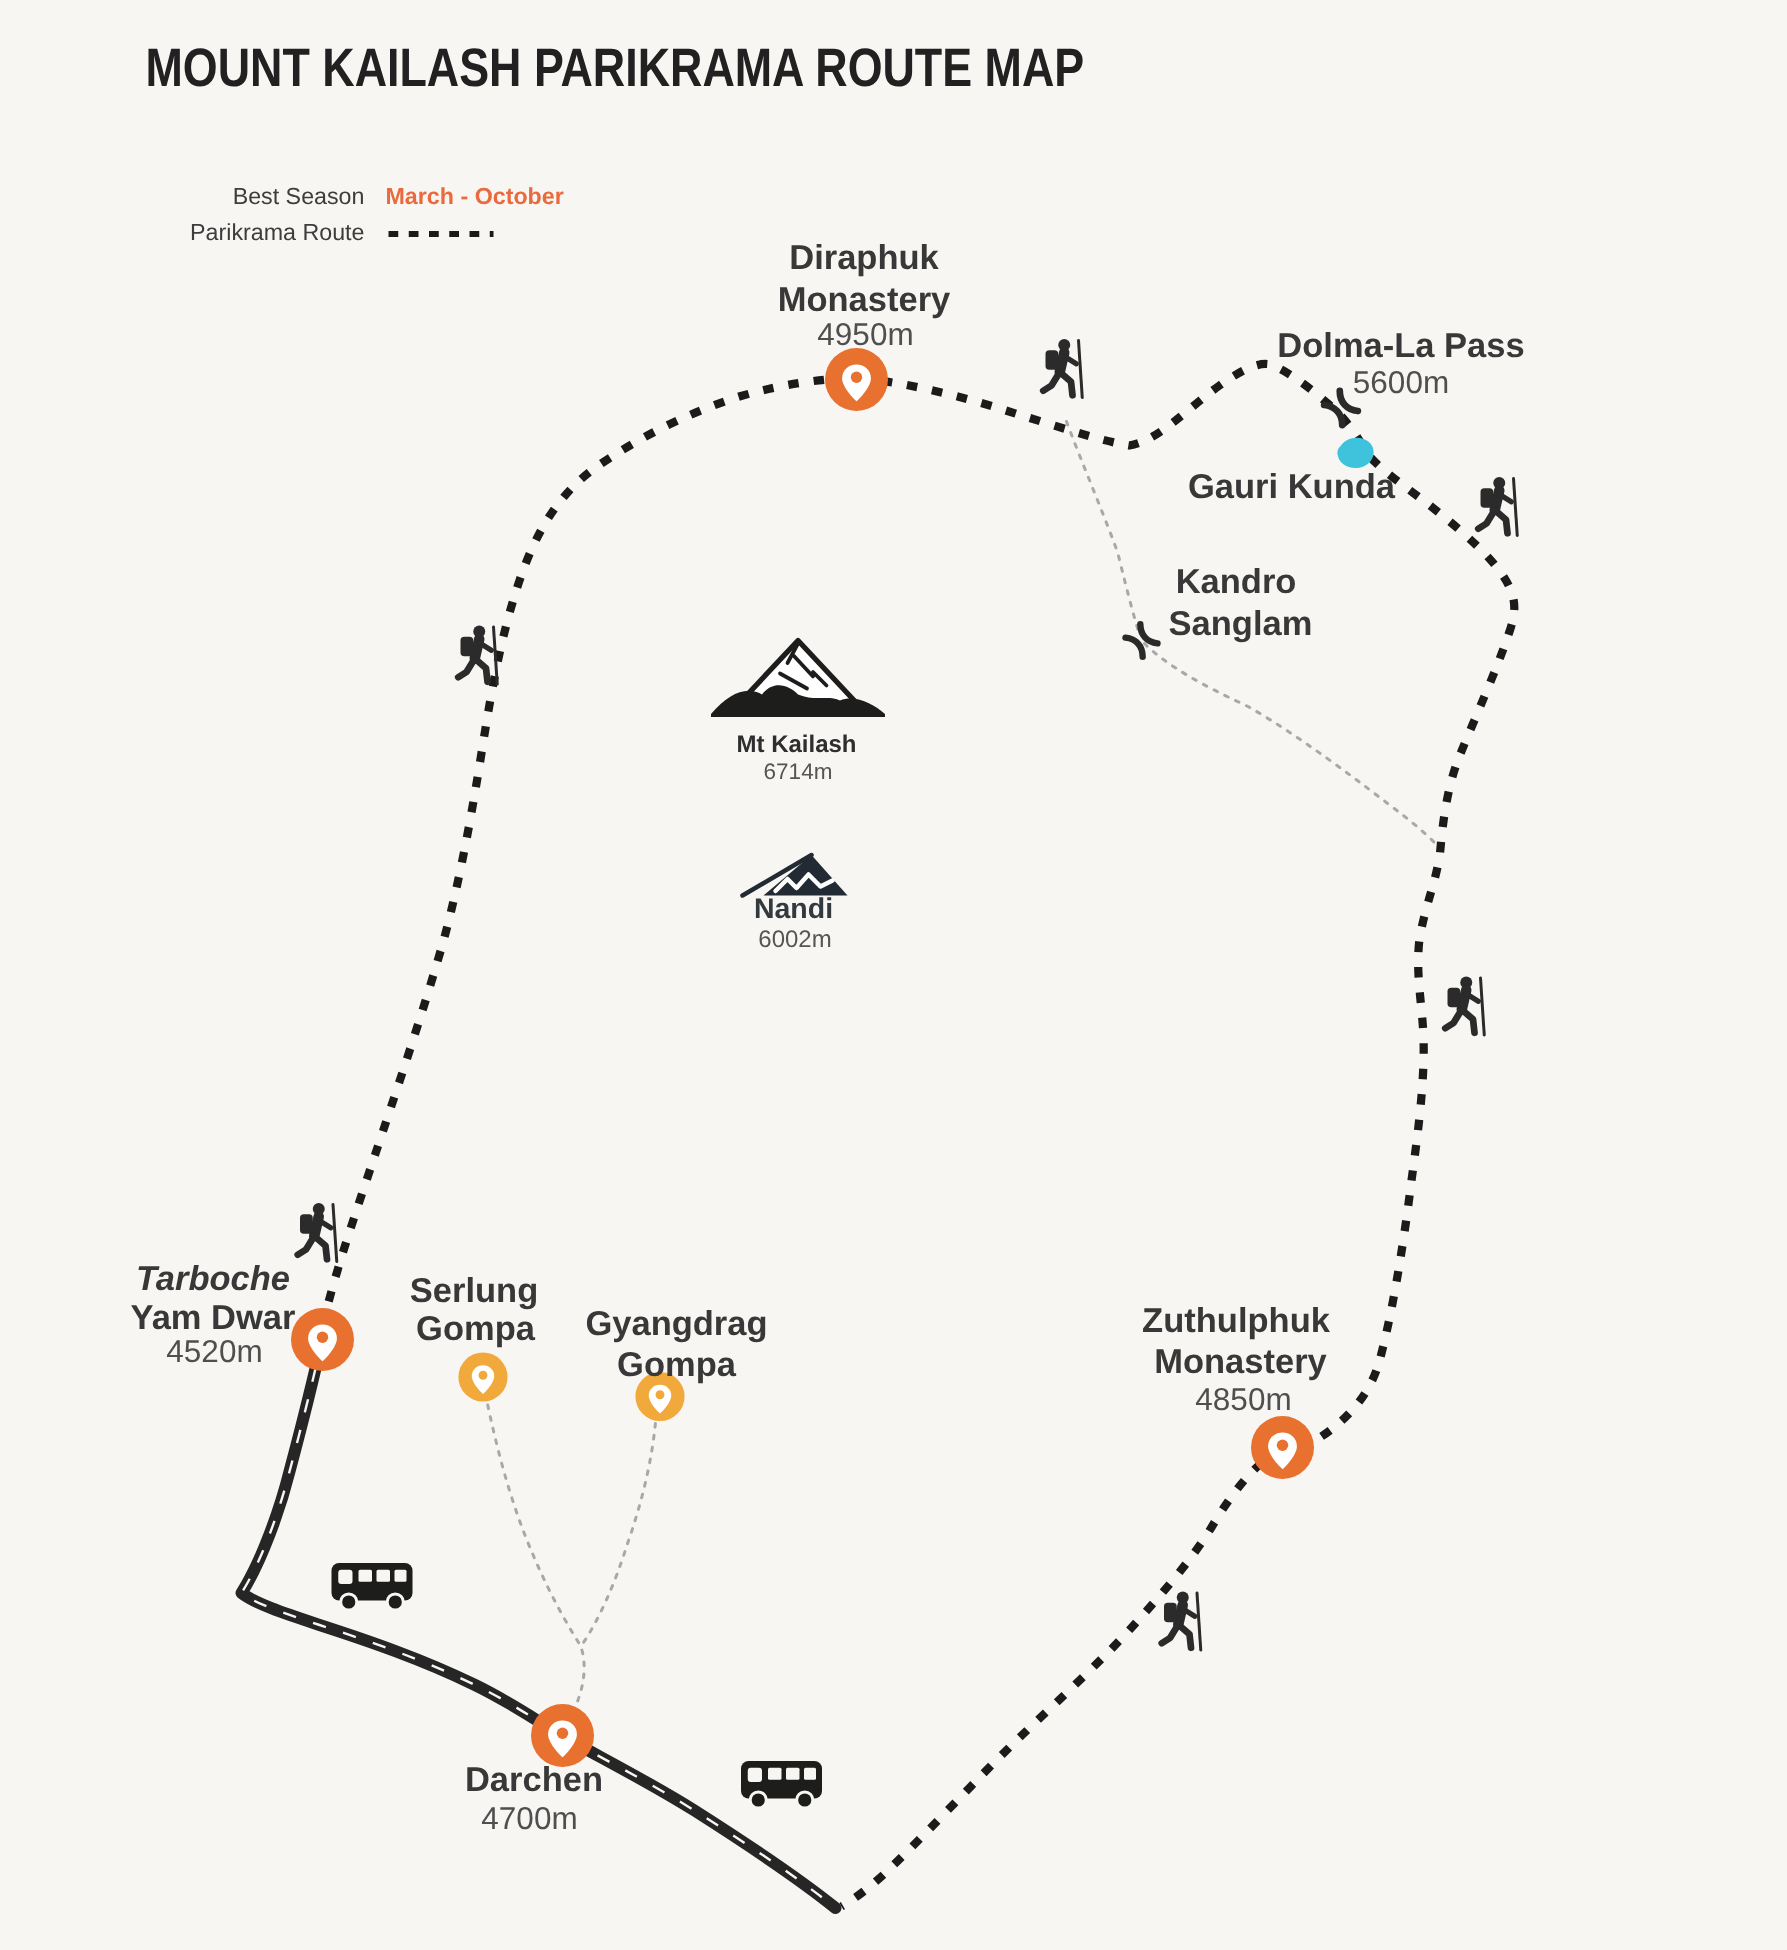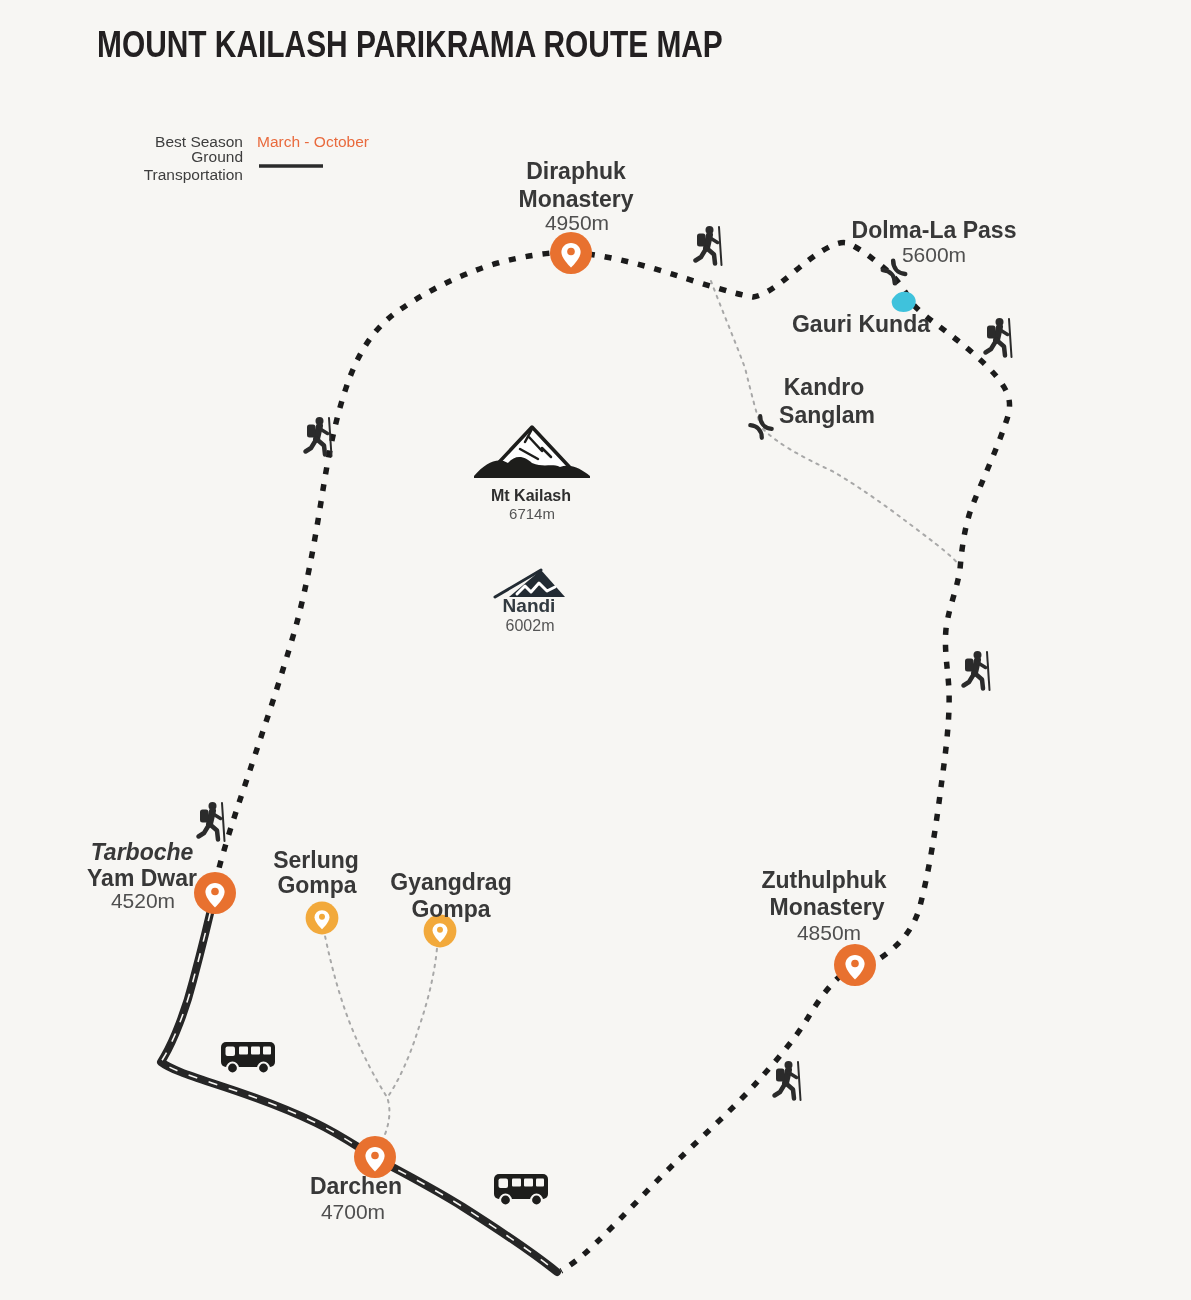--- a/index.html
+++ b/index.html
@@ -7,27 +7,27 @@
     width:1191px;height:1300px;position:relative;overflow:hidden;
     background:#F7F6F3;
     font-family:"Liberation Sans", sans-serif;
   }
   .title{
     position:absolute;left:97px;top:24px;margin:0;
     font-size:36px;font-weight:800;color:#232021;
     white-space:nowrap;letter-spacing:0px;
     transform:scaleX(0.83);transform-origin:left top;
   }
-  .legend{position:absolute;left:95px;top:130px;}
+  .legend{position:absolute;left:95px;top:120px;}
   .legend-row{display:flex;align-items:center;height:24px;}
   .legend-label{
     width:148px;text-align:right;padding-right:8px;
     font-size:15.5px;color:#3d3d3d;
   }
-  .legend-swatch{width:120px;display:flex;align-items:center;margin-left:6px;}
+  .legend-swatch{width:120px;display:flex;align-items:center;margin-left:6px;font-weight:bold;}
   .season-value{font-size:15.5px;color:#E96A3D;}
   .stay-dot{width:21px;height:21px;border-radius:50%;background:#E8712F;}
   .map-svg{position:absolute;left:0;top:0;}
   .map-svg text{font-family:"Liberation Sans", sans-serif;}
   .place-name{font-size:23px;font-weight:bold;fill:#383838;}
   .place-elev{font-size:21px;fill:#4f4f4f;}
   .peak-name{font-size:16px;font-weight:bold;fill:#2e2e2e;}
   .peak-elev{font-size:15px;fill:#555;}
   .nandi-name{font-size:19px;font-weight:bold;fill:#323a40;}
   .nandi-elev{font-size:16px;fill:#555;}
@@ -39,24 +39,24 @@
 <h1 class="title">MOUNT KAILASH PARIKRAMA ROUTE MAP</h1>
 
 <div class="legend">
   <div class="legend-row">
     <span class="legend-label">Best Season</span>
     <span class="legend-swatch">
       <span class="season-value">March - October</span>
     </span>
   </div>
   <div class="legend-row">
-    <span class="legend-label">Ground Transportation</span>
+    <span class="legend-label">Parikrama Route</span>
     <span class="legend-swatch">
-      <svg width="70" height="8">
-        <line x1="2" y1="4" x2="66" y2="4" stroke="#2b2b2b" stroke-width="3.5"></line>
+      <svg width="74" height="8">
+        <line x1="2" y1="4" x2="72" y2="4" stroke="#1a1a1a" stroke-width="4" stroke-dasharray="6.5 7"></line>
       </svg>
     </span>
   </div>
 </div>
 
 <svg class="map-svg" width="1191" height="1300" viewBox="0 0 1191 1300">
   <defs>
     <g id="pin">
       <circle r="21" fill="var(--pin,#E8712F)"></circle>
       <path d="M0,-10 C-5.4,-10 -9.6,-5.9 -9.6,-0.9 C-9.6,5.8 0,14.5 0,14.5 C0,14.5 9.6,5.8 9.6,-0.9 C9.6,-5.9 5.4,-10 0,-10 Z" fill="#ffffff"></path>

